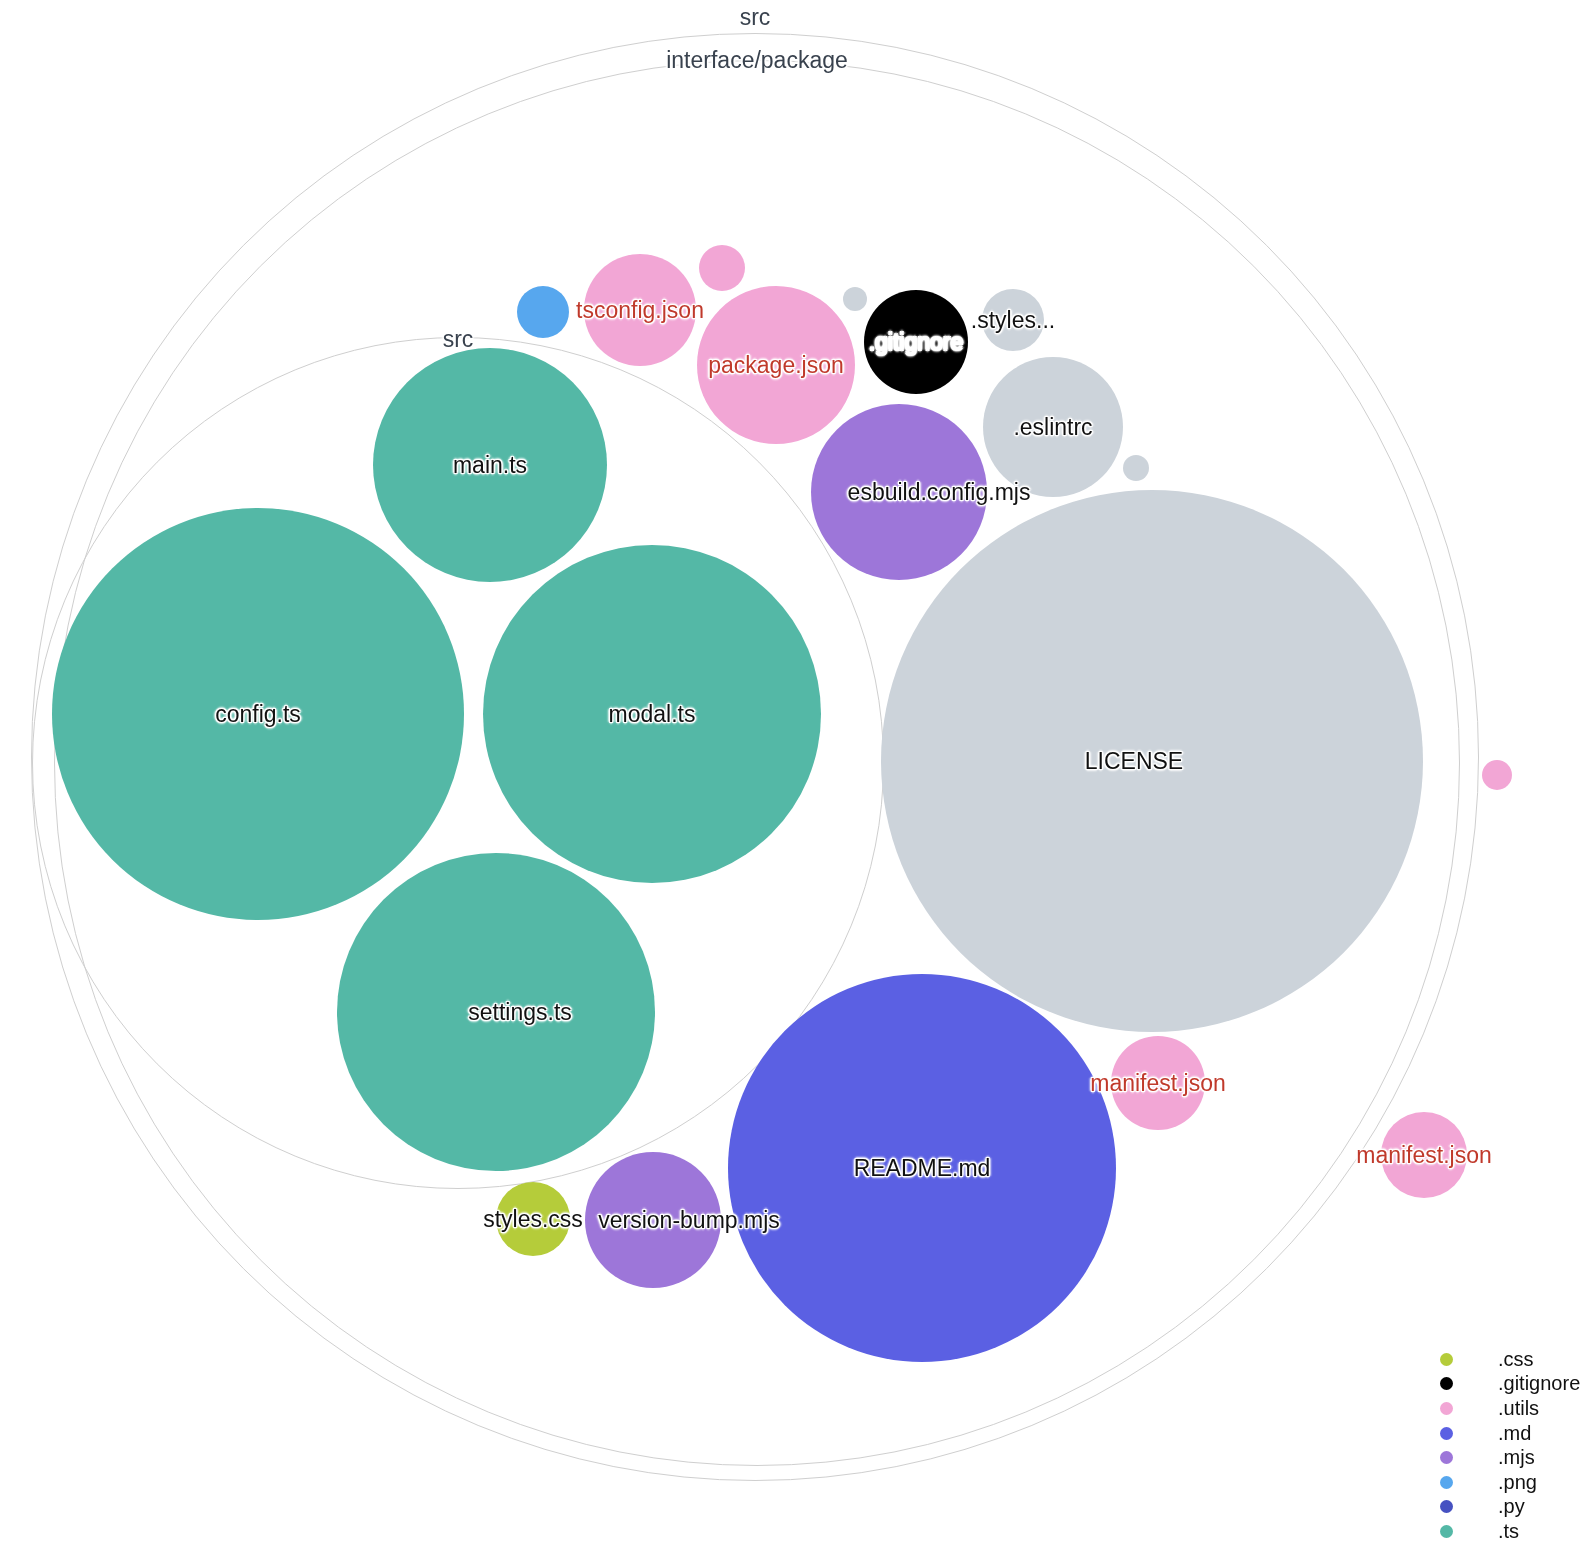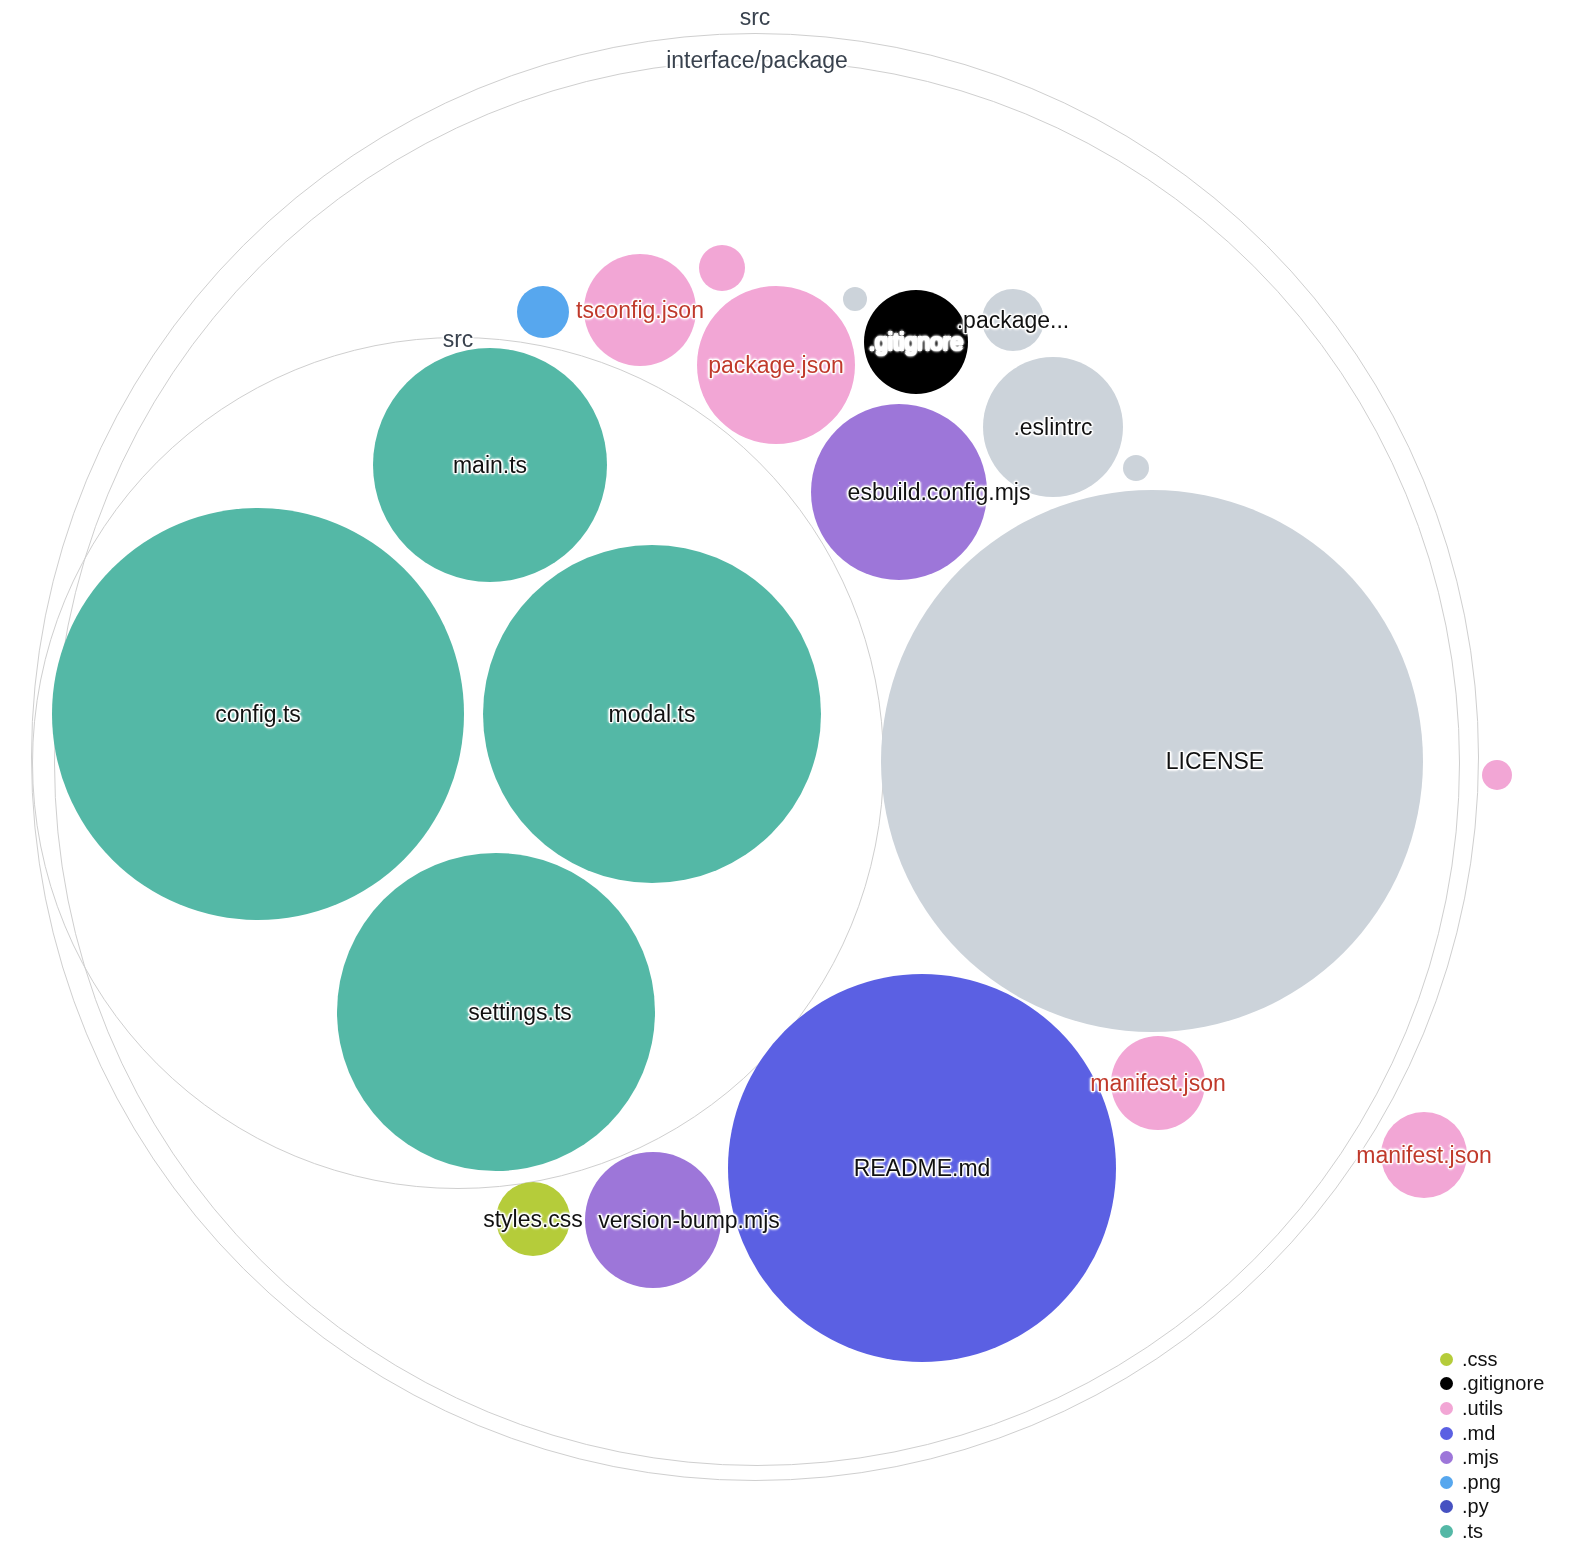--- a/index.html
+++ b/index.html
@@ -51,20 +51,21 @@
   }
   .legend-dot {
     width: 13px;
     height: 13px;
     border-radius: 50%;
     flex: 0 0 auto;
   }
   .legend-label {
     font-size: 20px;
     color: #111111;
+    margin-left: 36px;
   }
 </style>
 </head>
 <body>
 
 <div class="chart">
     <div class="circle group" style="left: 31px; top: 33px; height: 1448px; width: 1448px;"></div>
     <div class="bubble-label group-label" style="left: 755px; top: 17px;">src</div>
     <div class="circle group" style="left: 54px; top: 60px; height: 1406px; width: 1406px;"></div>
     <div class="bubble-label group-label" style="left: 757px; top: 60px;">interface/package</div>
@@ -81,28 +82,28 @@
     <div class="circle leaf" style="left: 517px; top: 286px; height: 52px; width: 52px; background: rgb(87, 167, 238);"></div>
     <div class="circle leaf" style="left: 584px; top: 254px; height: 112px; width: 112px; background: rgb(242, 166, 213);"></div>
     <div class="bubble-label" style="left: 640px; top: 310px; color: rgb(192, 57, 43);">tsconfig.json</div>
     <div class="circle leaf" style="left: 699px; top: 245px; height: 46px; width: 46px; background: rgb(242, 166, 213);"></div>
     <div class="circle leaf" style="left: 697px; top: 286px; height: 158px; width: 158px; background: rgb(242, 166, 213);"></div>
     <div class="bubble-label" style="left: 776px; top: 365px; color: rgb(192, 57, 43);">package.json</div>
     <div class="circle leaf" style="left: 843px; top: 287px; height: 24px; width: 24px; background: rgb(204, 211, 218);"></div>
     <div class="circle leaf" style="left: 864px; top: 290px; height: 104px; width: 104px; background: rgb(0, 0, 0);"></div>
     <div class="bubble-label" style="left: 916px; top: 342px; color: rgb(255, 255, 255);">.gitignore</div>
     <div class="circle leaf" style="left: 982px; top: 289px; height: 62px; width: 62px; background: rgb(204, 211, 218);"></div>
-    <div class="bubble-label" style="left: 1013px; top: 320px;">.package...</div>
+    <div class="bubble-label" style="left: 1013px; top: 320px;">.styles...</div>
     <div class="circle leaf" style="left: 983px; top: 357px; height: 140px; width: 140px; background: rgb(204, 211, 218);"></div>
     <div class="bubble-label" style="left: 1053px; top: 427px;">.eslintrc</div>
     <div class="circle leaf" style="left: 1123px; top: 455px; height: 26px; width: 26px; background: rgb(204, 211, 218);"></div>
     <div class="circle leaf" style="left: 811px; top: 404px; height: 176px; width: 176px; background: rgb(157, 118, 217);"></div>
     <div class="bubble-label" style="left: 899px; top: 492px; margin-left: 40px;">esbuild.config.mjs</div>
     <div class="circle leaf" style="left: 881px; top: 490px; height: 542px; width: 542px; background: rgb(204, 211, 218);"></div>
-    <div class="bubble-label" style="left: 1215px; top: 761px;">LICENSE</div>
+    <div class="bubble-label" style="left: 1134px; top: 761px;">LICENSE</div>
     <div class="circle leaf" style="left: 728px; top: 974px; height: 388px; width: 388px; background: rgb(91, 96, 227);"></div>
     <div class="bubble-label" style="left: 922px; top: 1168px;">README.md</div>
     <div class="circle leaf" style="left: 1111px; top: 1036px; height: 94px; width: 94px; background: rgb(242, 166, 213);"></div>
     <div class="bubble-label" style="left: 1158px; top: 1083px; color: rgb(192, 57, 43);">manifest.json</div>
     <div class="circle leaf" style="left: 496px; top: 1182px; height: 74px; width: 74px; background: rgb(181, 204, 58);"></div>
     <div class="bubble-label" style="left: 533px; top: 1219px;">styles.css</div>
     <div class="circle leaf" style="left: 585px; top: 1152px; height: 136px; width: 136px; background: rgb(157, 118, 217);"></div>
     <div class="bubble-label" style="left: 689px; top: 1220px;">version-bump.mjs</div>
     <div class="circle leaf" style="left: 1482px; top: 760px; height: 30px; width: 30px; background: rgb(242, 166, 213);"></div>
     <div class="circle leaf" style="left: 1381px; top: 1112px; height: 86px; width: 86px; background: rgb(242, 166, 213);"></div>

